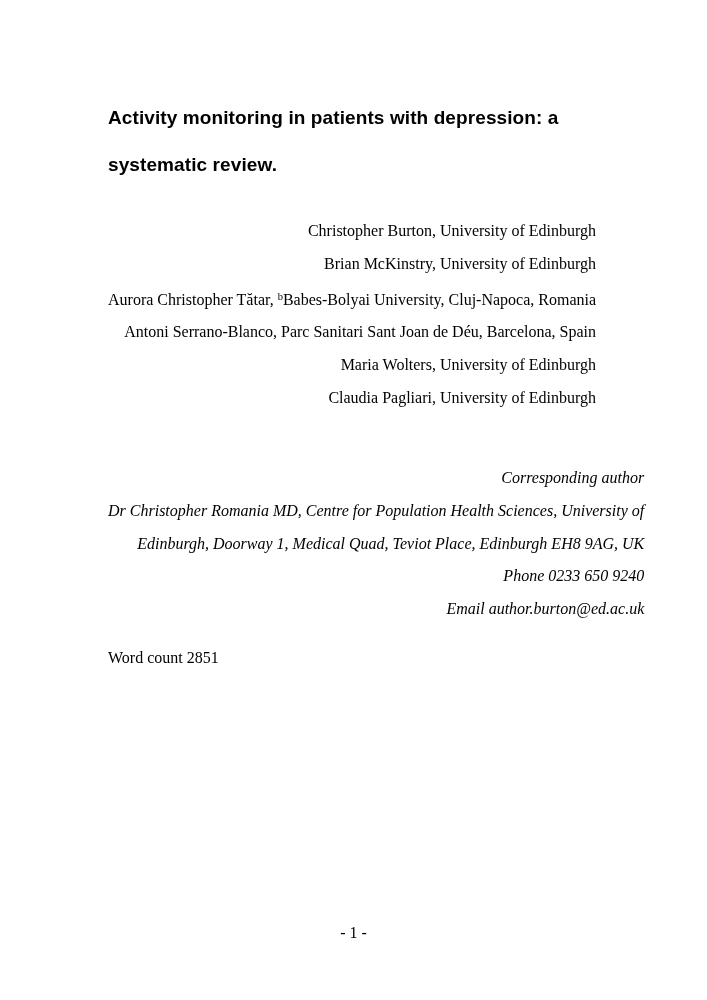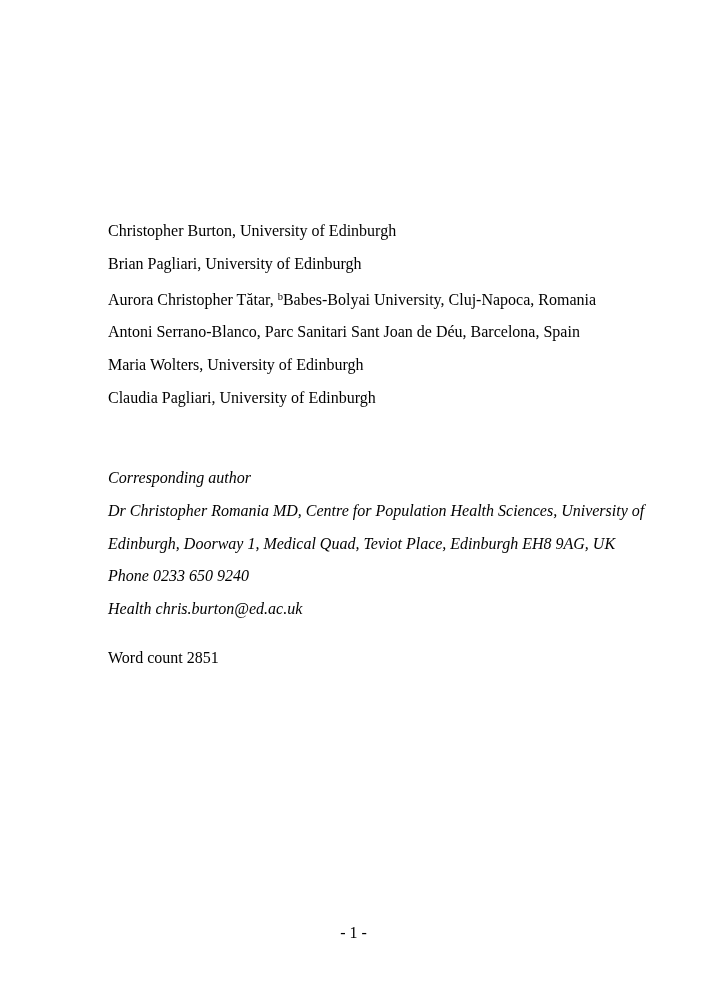--- a/index.html
+++ b/index.html
@@ -40,20 +40,21 @@
   .wordcount-block {
     position: absolute;
     left: 108px;
     top: 642px;
   }
   .line {
     font-family: "Liberation Serif", serif;
     font-size: 16px;
     line-height: 32.8px;
     white-space: nowrap;
+    text-align: right;
   }
   .sup {
     font-size: 10.5px;
     vertical-align: 5px;
   }
   .footer {
     position: absolute;
     left: 0;
     top: 917px;
     width: 707px;
@@ -61,36 +62,40 @@
     font-family: "Liberation Serif", serif;
     font-size: 16px;
     line-height: 32.8px;
   }
 </style>
 </head>
 <body>
 
 <div class="page">
 
+  <div class="title-block">
+    <div>Activity monitoring in patients with depression: a</div>
+    <div>systematic review.</div>
+  </div>
 
   <div class="authors-block">
     <div class="line">Christopher Burton, University of Edinburgh</div>
-    <div class="line">Brian Pagliari, University of Edinburgh</div>
+    <div class="line">Brian McKinstry, University of Edinburgh</div>
     <div class="line"><span>Aurora Christopher Tătar, </span><span class="sup">b</span><span>Babes-Bolyai University, Cluj-Napoca, Romania</span></div>
     <div class="line">Antoni Serrano-Blanco, Parc Sanitari Sant Joan de Déu, Barcelona, Spain</div>
     <div class="line">Maria Wolters, University of Edinburgh</div>
     <div class="line">Claudia Pagliari, University of Edinburgh</div>
   </div>
 
   <div class="corresponding-block">
     <div class="line">Corresponding author</div>
     <div class="line">Dr Christopher Romania MD, Centre for Population Health Sciences, University of</div>
     <div class="line">Edinburgh, Doorway 1, Medical Quad, Teviot Place, Edinburgh EH8 9AG, UK</div>
     <div class="line">Phone 0233 650 9240</div>
-    <div class="line">Health chris.burton@ed.ac.uk</div>
+    <div class="line">Email author.burton@ed.ac.uk</div>
   </div>
 
   <div class="wordcount-block line">Word count 2851</div>
 
   <div class="footer">
     <span>- 1 -</span>
   </div>
 
 </div>
 

